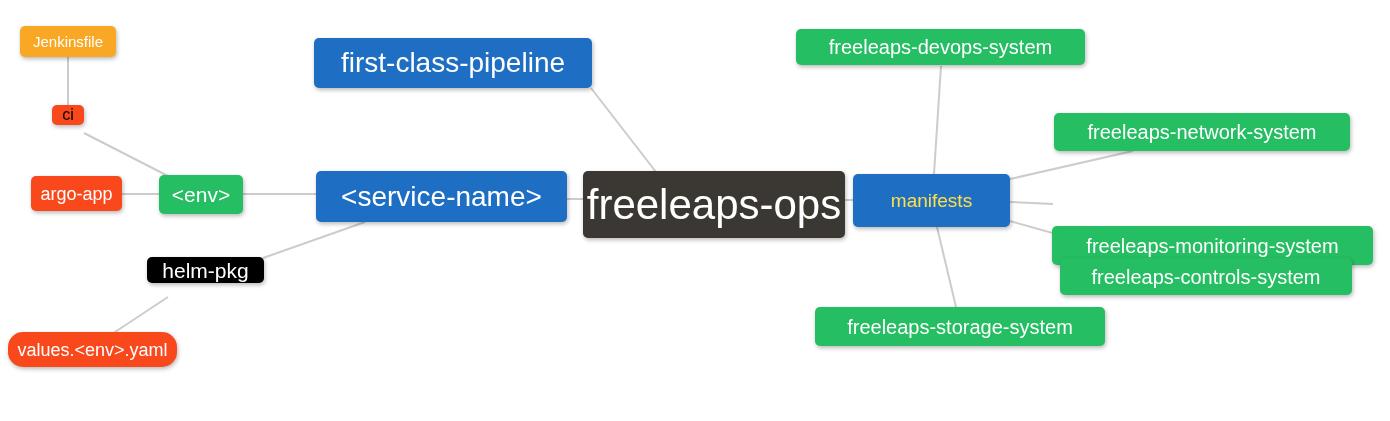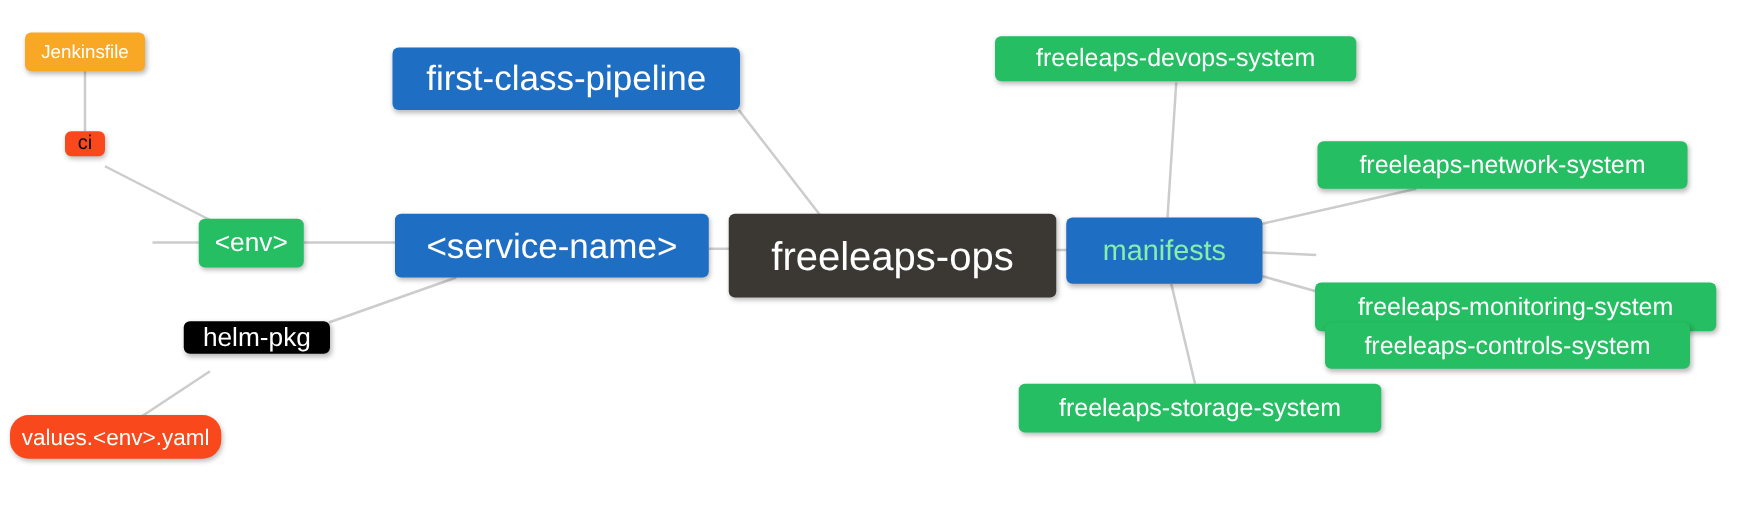--- a/index.html
+++ b/index.html
@@ -46,20 +46,23 @@
   </svg>
 
   <div class="node" style="left: 20px; top: 26px; width: 96px; height: 31px; font-size: 15px; background: rgb(249, 168, 37); color: rgb(255, 255, 255);">
     <span>Jenkinsfile</span>
   </div>
 
   <div class="node" style="left: 52px; top: 105px; width: 32px; height: 20px; font-size: 16px; background: rgb(248, 72, 28); color: #000000; justify-content: center;">
     <span>ci</span>
   </div>
 
+  <div class="node" style="left: 31px; top: 176px; width: 91px; height: 35px; font-size: 18px; background: rgb(248, 72, 28); color: rgb(255, 255, 255);">
+    <span>argo-app</span>
+  </div>
 
   <div class="node" style="left: 159px; top: 175px; width: 84px; height: 39px; font-size: 21px; background: rgb(37, 190, 98); color: rgb(255, 255, 255);">
     <span>&lt;env&gt;</span>
   </div>
 
   <div class="node" style="left: 147px; top: 257px; width: 117px; height: 26px; font-size: 21px; background: #000000; color: rgb(255, 255, 255);">
     <span>helm-pkg</span>
   </div>
 
   <div class="node" style="left: 8px; top: 332px; width: 169px; height: 35px; font-size: 18px; background: rgb(248, 72, 28); color: rgb(255, 255, 255); border-radius: 15px;">
@@ -67,25 +70,25 @@
   </div>
 
   <div class="node" style="left: 314px; top: 38px; width: 278px; height: 50px; font-size: 28px; background: rgb(30, 110, 195); color: rgb(255, 255, 255);">
     <span>first-class-pipeline</span>
   </div>
 
   <div class="node" style="left: 316px; top: 171px; width: 251px; height: 51px; font-size: 28px; background: rgb(30, 110, 195); color: rgb(255, 255, 255);">
     <span>&lt;service-name&gt;</span>
   </div>
 
-  <div class="node" style="left: 583px; top: 171px; width: 262px; height: 67px; font-size: 32px; background: rgb(59, 55, 51); color: rgb(255, 255, 255);">
+  <div class="node" style="left: 583px; top: 171px; width: 262px; height: 67px; font-size: 42px; background: rgb(59, 55, 51); color: rgb(255, 255, 255);">
     <span>freeleaps-ops</span>
   </div>
 
-  <div class="node" style="left: 853px; top: 174px; width: 157px; height: 53px; font-size: 23px; background: rgb(30, 110, 195); color: #86efac;">
+  <div class="node" style="left: 853px; top: 174px; width: 157px; height: 53px; font-size: 19px; background: rgb(30, 110, 195); color: #fde047;">
     <span>manifests</span>
   </div>
 
   <div class="node" style="left: 1054px; top: 113px; width: 296px; height: 38px; font-size: 20px; background: rgb(37, 190, 98); color: rgb(255, 255, 255);">
     <span>freeleaps-network-system</span>
   </div>
 
   <div class="node" style="left: 796px; top: 29px; width: 289px; height: 36px; font-size: 20px; background: rgb(37, 190, 98); color: rgb(255, 255, 255);">
     <span>freeleaps-devops-system</span>
   </div>

